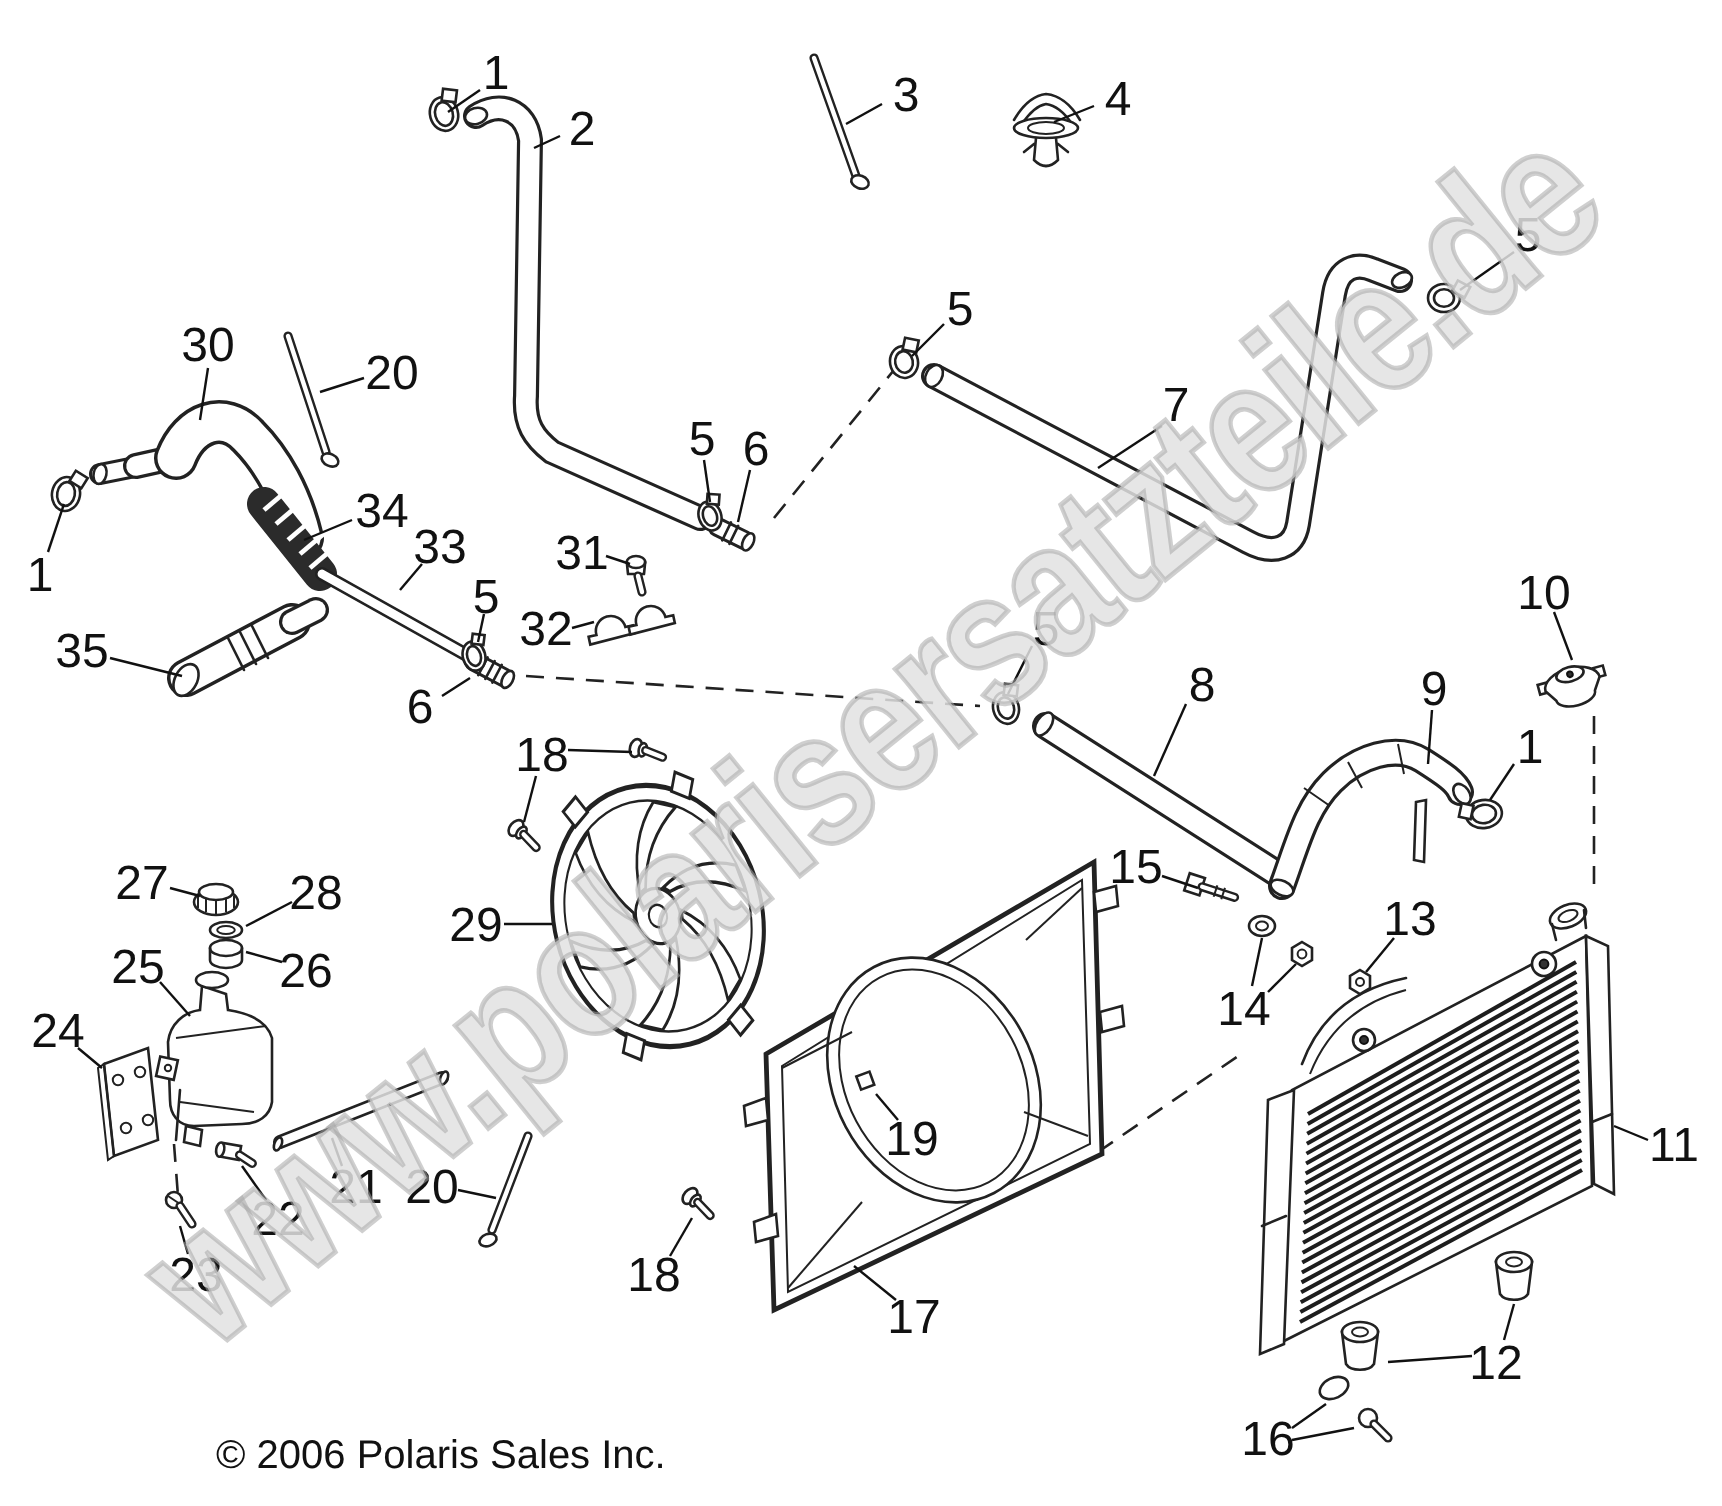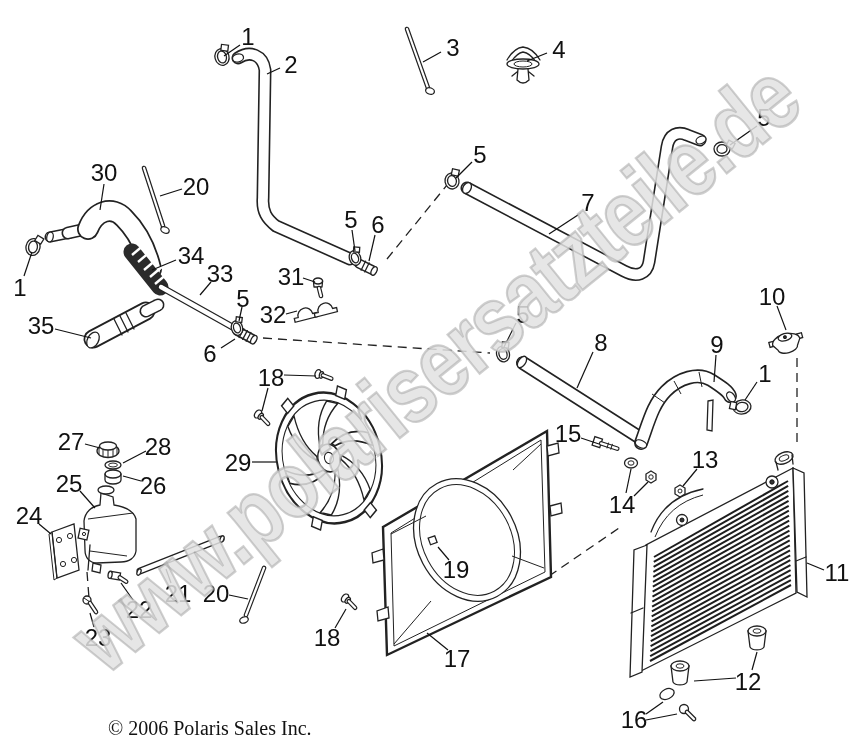--- a/index.html
+++ b/index.html
@@ -5,21 +5,21 @@
   html,body{margin:0;padding:0;background:#888;}
   #stage{position:relative;width:861px;height:753px;background:#ffffff;overflow:hidden;
          font-family:"Liberation Sans",sans-serif;}
   #stage svg{position:absolute;left:0;top:0;z-index:2;}
   .watermark{position:absolute;left:435px;top:368px;z-index:4;white-space:nowrap;
              transform:translate(-50%,-50%) rotate(-39deg) scaleY(1.22);
              font-family:"Liberation Sans",sans-serif;font-weight:bold;font-size:78px;
              letter-spacing:-2px;color:rgba(226,226,226,0.85);
              -webkit-text-stroke:2px rgba(168,168,168,0.55);pointer-events:none;}
   .copyright{position:absolute;left:108px;top:717px;z-index:6;
-             font-family:Liberation Serif, serif;font-size:20px;color:#111;}
+             font-family:Liberation Sans, sans-serif;font-size:20px;color:#111;}
   
   .ln{fill:none;stroke:#222;stroke-width:1.3px;stroke-linecap:round;stroke-linejoin:round;}
   .lt{fill:none;stroke:#222;stroke-width:1px;}
   .fw{fill:#fff;stroke:#222;stroke-width:1.3px;}
   .dk{fill:#333;stroke:#111;stroke-width:1px;}
   .dash{fill:none;stroke:#222;stroke-width:1.3px;stroke-dasharray:9 6;}
   .ld{stroke:#111;stroke-width:1.2px;}
   .co{font-family:"Liberation Sans",sans-serif;font-size:24px;fill:#111;text-anchor:middle;}
   .o22{fill:none;stroke:#222;stroke-width:22px;stroke-linecap:round;stroke-linejoin:round;}
   .i22{fill:none;stroke:#fff;stroke-width:18.5px;stroke-linecap:round;stroke-linejoin:round;}

